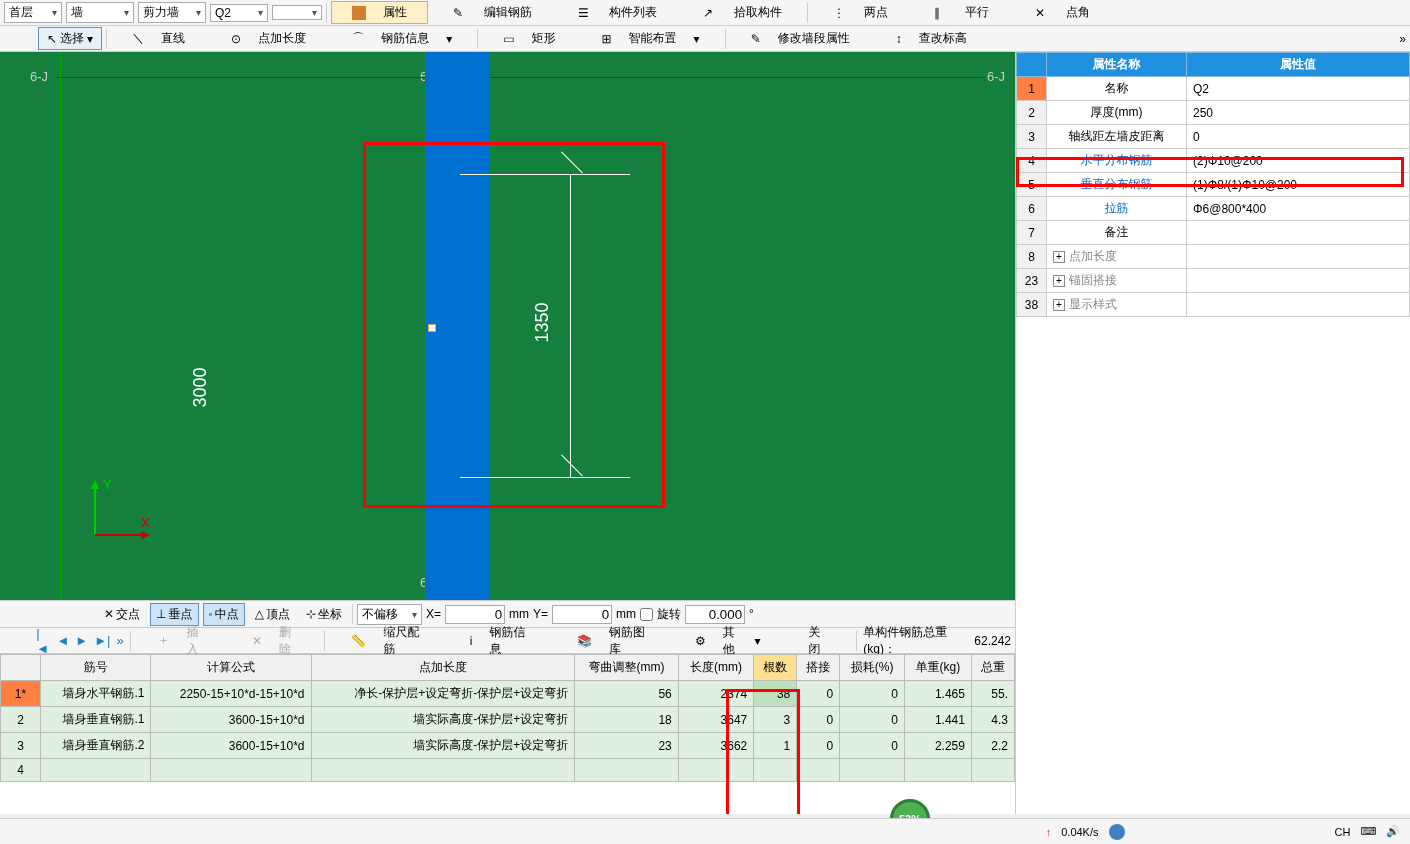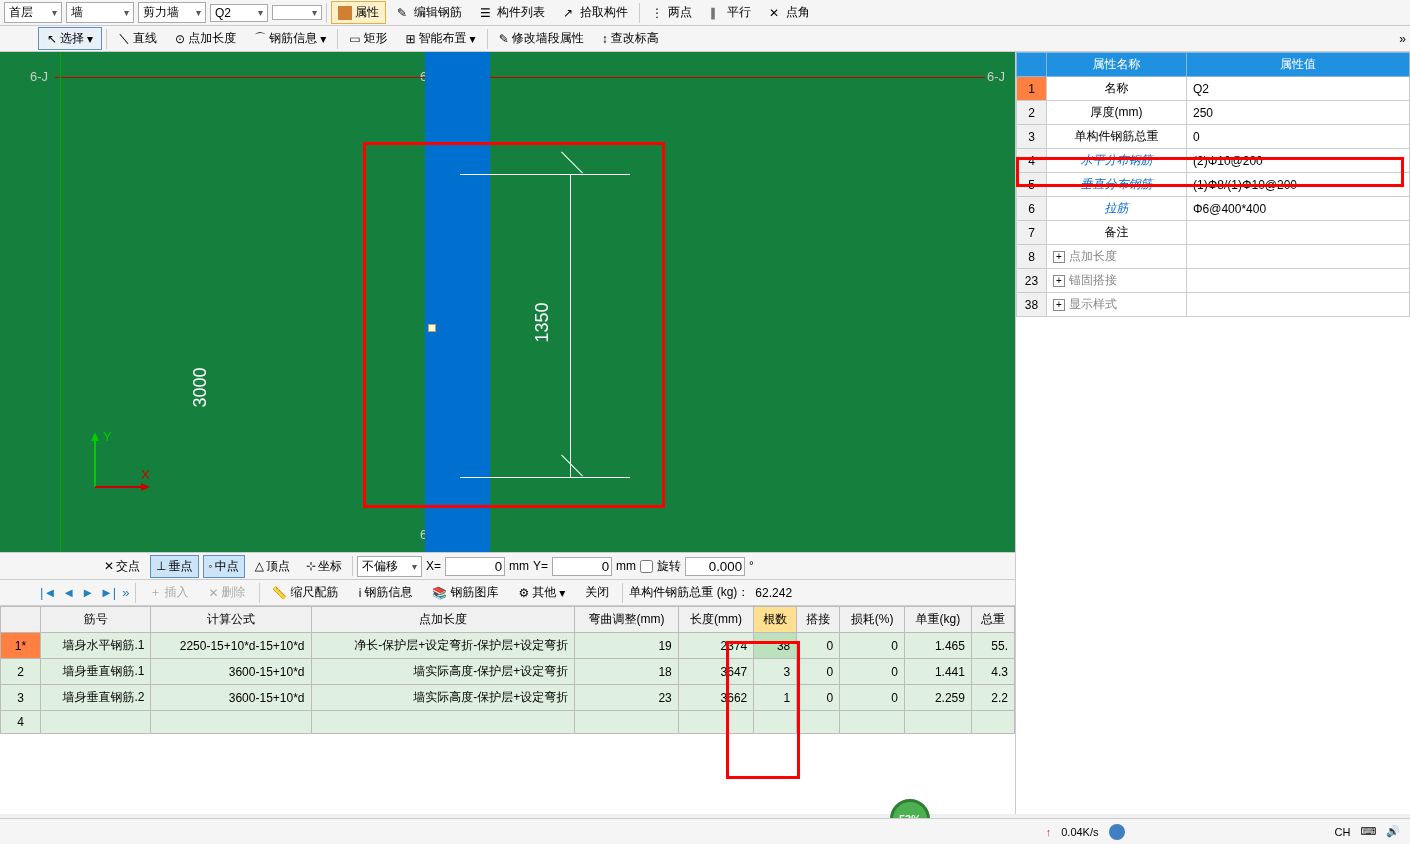--- a/index.html
+++ b/index.html
@@ -1,21 +1,21 @@
 <!DOCTYPE html>
 <html><head>
   <meta charset="utf-8">
   <style>
     * { box-sizing: border-box; margin: 0; padding: 0; }
     body { font-family: "Microsoft YaHei", SimSun, sans-serif; font-size: 12px; background: #f0f0f0; overflow: hidden; width: 1410px; height: 844px; position: relative; }
     
     .top-toolbar { display: flex; align-items: center; height: 26px; background: #f5f5f5; border-bottom: 1px solid #ccc; padding: 0 4px; gap: 4px; }
     .dropdown { border: 1px solid #aaa; background: #fff; padding: 1px 4px; min-width: 50px; display: inline-flex; align-items: center; text-align: center; }
     .dropdown::after { content: "▾"; margin-left: auto; color: #555; font-size: 10px;}
-    .toolbar-btn { display: inline-flex; align-items: center; padding: 2px 6px; border: 1px solid transparent; cursor: pointer; gap: 3px; }
+    .toolbar-btn { display: inline-flex; align-items: center; padding: 2px 20px; border: 1px solid transparent; cursor: pointer; gap: 17px; }
     .toolbar-btn.active { background: #fef0c8; border: 1px solid #e0b040; }
     .divider { width: 1px; height: 20px; background: #ccc; }
     .icon-sm { width: 14px; height: 14px; display: inline-block; }
     
     .second-toolbar { display: flex; align-items: center; height: 26px; background: #f5f5f5; border-bottom: 1px solid #ccc; padding: 0 4px; gap: 4px; }
     .select-box { border: 1px solid #6090c0; background: #e8f0f8; padding: 2px 8px; display: inline-flex; align-items: center; gap: 3px; }
     
     .main-area { display: flex; height: calc(100% - 52px - 30px); }
     .left-panel { flex: 1; display: flex; flex-direction: column; }
     
@@ -32,25 +32,25 @@
     .rebar-table { width: 100%; border-collapse: collapse; }
     .rebar-table th, .rebar-table td { border: 1px solid #bbb; padding: 4px 6px; text-align: right; font-size: 12px; height: 22px; }
     .rebar-table th { background: #f0f0f0; font-weight: normal; text-align: center; }
     .rebar-table tr.even td { background: #e0f0e0; }
     .rebar-table tr.active td:first-child { background: #ff8040; }
     .rebar-table td:first-child { background: #e8e8e8; text-align: center; width: 40px; }
     .highlight-col { background: #bde0bd !important; }
     
     .right-panel { width: 395px; background: #fff; border-left: 1px solid #ccc; }
     .prop-table { width: 100%; border-collapse: collapse; }
-    .prop-table th { background: #2090e0; color: #fff; padding: 3px; font-weight: normal; font-size: 12px; border: 1px solid #88b8e0; }
+    .prop-table th { background: #2090e0; color: #fff; padding: 3px; font-weight: bold; font-size: 12px; border: 1px solid #88b8e0; }
     .prop-table td { border: 1px solid #ccc; padding: 3px 6px; font-size: 12px; height: 22px; }
     .prop-table td:first-child { background: #f0f0f0; text-align: center; width: 30px; }
     .prop-table td:nth-child(2) { width: 140px; text-align:center;}
-    .link-text { color: #0066cc; font-style: italic; }
+    .link-text { color: #0066cc; }
     .prop-row-selected td:first-child { background: #ff8040 !important; }
     .expand-btn { display: inline-block; width: 12px; height: 12px; border: 1px solid #888; text-align: center; line-height: 10px; font-size: 10px; margin-right: 4px; cursor: pointer; }
     .red-box { position: absolute; border: 3px solid #ff0000; pointer-events: none; }
     
     .status-bar { position: absolute; bottom: 0; left: 0; right: 0; height: 26px; background: #f5f5f5; border-top: 1px solid #ccc; display: flex; align-items: center; justify-content: flex-end; padding: 0 10px; gap: 10px; font-size: 11px; }
     
     .input-num { width: 60px; border: 1px solid #aaa; text-align: right; padding: 1px 2px; }
     .table-wrap { flex: 0 0 auto; background: #fff; overflow: auto; }
     
     .progress-badge { position: absolute; bottom: 5px; right: 480px; width: 40px; height: 40px; border-radius: 50%; background: #4CAF50; color: #fff; display: flex; align-items: center; justify-content: center; font-size: 11px; font-weight: bold; border: 3px solid #2e7d32; }
@@ -240,21 +240,21 @@
           <span>📚</span>
           <span>钢筋图库</span>
         </span>
       <span class="toolbar-btn"><span>⚙</span><span>其他</span> ▾</span>
       <span class="toolbar-btn">关闭</span>
       <span class="divider"></span>
       <span>单构件钢筋总重 (kg)：</span>
       <span>62.242</span>
     </div>
 
-    <div class="table-wrap" style="height:208px; position:relative;">
+    <div class="table-wrap" style="height:160px; position:relative;">
       <table class="rebar-table">
         <thead>
             <tr id="rebar-headers">
               <th></th>
               <th>筋号</th>
               <th>计算公式</th>
               <th>点加长度</th>
               <th>弯曲调整(mm)</th>
               <th>长度(mm)</th>
               <th style="background: rgb(255, 224, 144);">根数</th>
@@ -263,21 +263,21 @@
               <th>单重(kg)</th>
               <th>总重</th>
             </tr>
           </thead>
         <tbody id="rebar-body">
             <tr class="even active">
               <td>1*</td>
               <td>墙身水平钢筋.1</td>
               <td>2250-15+10*d-15+10*d</td>
               <td>净长-保护层+设定弯折-保护层+设定弯折</td>
-              <td>19</td>
+              <td>56</td>
               <td>2374</td>
               <td class="highlight-col">38</td>
               <td>0</td>
               <td>0</td>
               <td>1.465</td>
               <td>55.</td>
             </tr>
             <tr class="even">
               <td>2</td>
               <td>墙身垂直钢筋.1</td>
@@ -338,37 +338,37 @@
             <td><span>名称</span></td>
             <td>Q2</td>
           </tr>
           <tr>
             <td>2</td>
             <td><span>厚度(mm)</span></td>
             <td>250</td>
           </tr>
           <tr>
             <td>3</td>
-            <td><span>单构件钢筋总重</span></td>
+            <td><span>轴线距左墙皮距离</span></td>
             <td>0</td>
           </tr>
           <tr>
             <td>4</td>
             <td><span class="link-text">水平分布钢筋</span></td>
             <td>(2)Φ10@200</td>
           </tr>
           <tr>
             <td>5</td>
             <td><span class="link-text">垂直分布钢筋</span></td>
             <td>(1)Φ8/(1)Φ10@200</td>
           </tr>
           <tr>
             <td>6</td>
             <td><span class="link-text">拉筋</span></td>
-            <td>Φ6@400*400</td>
+            <td>Φ6@800*400</td>
           </tr>
           <tr>
             <td>7</td>
             <td><span>备注</span></td>
             <td></td>
           </tr>
           <tr>
             <td>8</td>
             <td style="text-align: left;"><span class="expand-btn">+</span><span style="color: rgb(136, 136, 136);">点加长度</span></td>
             <td></td>

